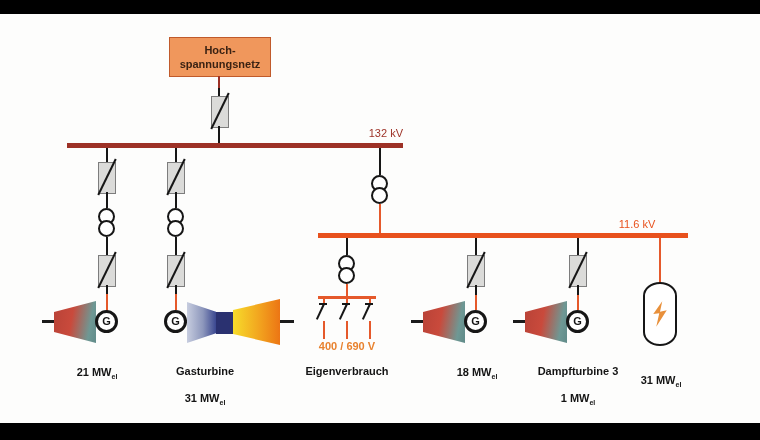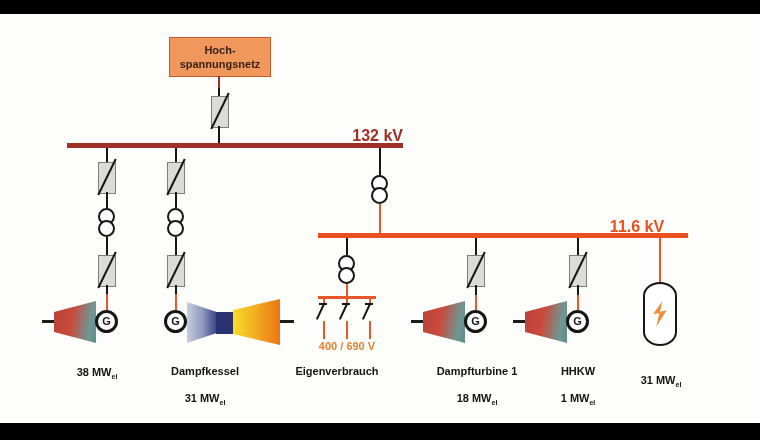--- a/index.html
+++ b/index.html
@@ -35,21 +35,21 @@
   .tick{position:absolute;width:8px;height:2px;background:#161616;}
   .diag{position:absolute;width:2px;height:17px;background:#161616;
         transform:rotate(25deg);transform-origin:top center;}
   .kessel{position:absolute;width:34px;height:64px;border:2px solid #161616;
           border-radius:17px/14px;background:#fff;box-sizing:border-box;
           display:flex;align-items:center;justify-content:center;}
   .hvbox{position:absolute;left:169px;top:37px;width:100px;height:38px;
          background:#F0975C;border:1px solid #C05A2B;color:#3B2213;
          font-weight:bold;font-size:11px;line-height:14px;text-align:center;
          display:flex;align-items:center;justify-content:center;white-space:pre-line;}
-  .buslbl{position:absolute;font-weight:bold;font-size:16px;}
+  .buslbl{position:absolute;font-weight:normal;font-size:11px;}
   .buslbl.hv{color:#9D3126;text-align:right;}
   .buslbl.mv{color:#E8511D;text-align:center;}
   .vlbl{position:absolute;font-weight:bold;font-size:11px;color:#E8822F;text-align:center;}
   .ulbl{position:absolute;width:114px;text-align:center;color:#141414;
         font-weight:bold;font-size:11px;line-height:13px;white-space:pre-line;}
   .ulbl .pw{margin-top:1px;}
   .ulbl.gap .pw{margin-top:5px;}
   sub{font-size:7px;}
 </style>
 </head>
@@ -142,33 +142,32 @@
   <div class="gen" style="left:566px;top:310px;"><span>G</span></div>
 
   <div class="vline or" style="left:659px;top:238px;height:45px;"></div>
   <div class="kessel" style="left:643px;top:282px;">
     <svg width="18" height="26" viewBox="0 0 24 34">
       <polygon points="15,0 3,17 11,16 7,34 21,12 12,14" fill="#E8903B"></polygon>
     </svg>
   </div>
 
   <div class="ulbl" style="left:40px;top:352px;">
-    <div class="pw"><span>38 MW</span><sub>el</sub></div>
+    <div class="pw"><span>21 MW</span><sub>el</sub></div>
   </div>
   <div class="ulbl" style="left:148px;top:352px;">
-    <div>Dampfkessel</div>
+    <div>Gasturbine</div>
     <div class="pw"><span>31 MW</span><sub>el</sub></div>
   </div>
-  <div class="ulbl" style="left:280px;top:352px;">
+  <div class="ulbl" style="left:290px;top:352px;">
     <div>Eigenverbrauch</div>
   </div>
   <div class="ulbl" style="left:420px;top:352px;">
-    <div>Dampfturbine 1</div>
     <div class="pw"><span>18 MW</span><sub>el</sub></div>
   </div>
   <div class="ulbl" style="left:521px;top:352px;">
-    <div>HHKW</div>
+    <div>Dampfturbine 3</div>
     <div class="pw"><span>1 MW</span><sub>el</sub></div>
   </div>
   <div class="ulbl gap" style="left:604px;top:356px;">
     <div class="pw"><span>31 MW</span><sub>el</sub></div>
   </div>
 </div>
 
 </body></html>

